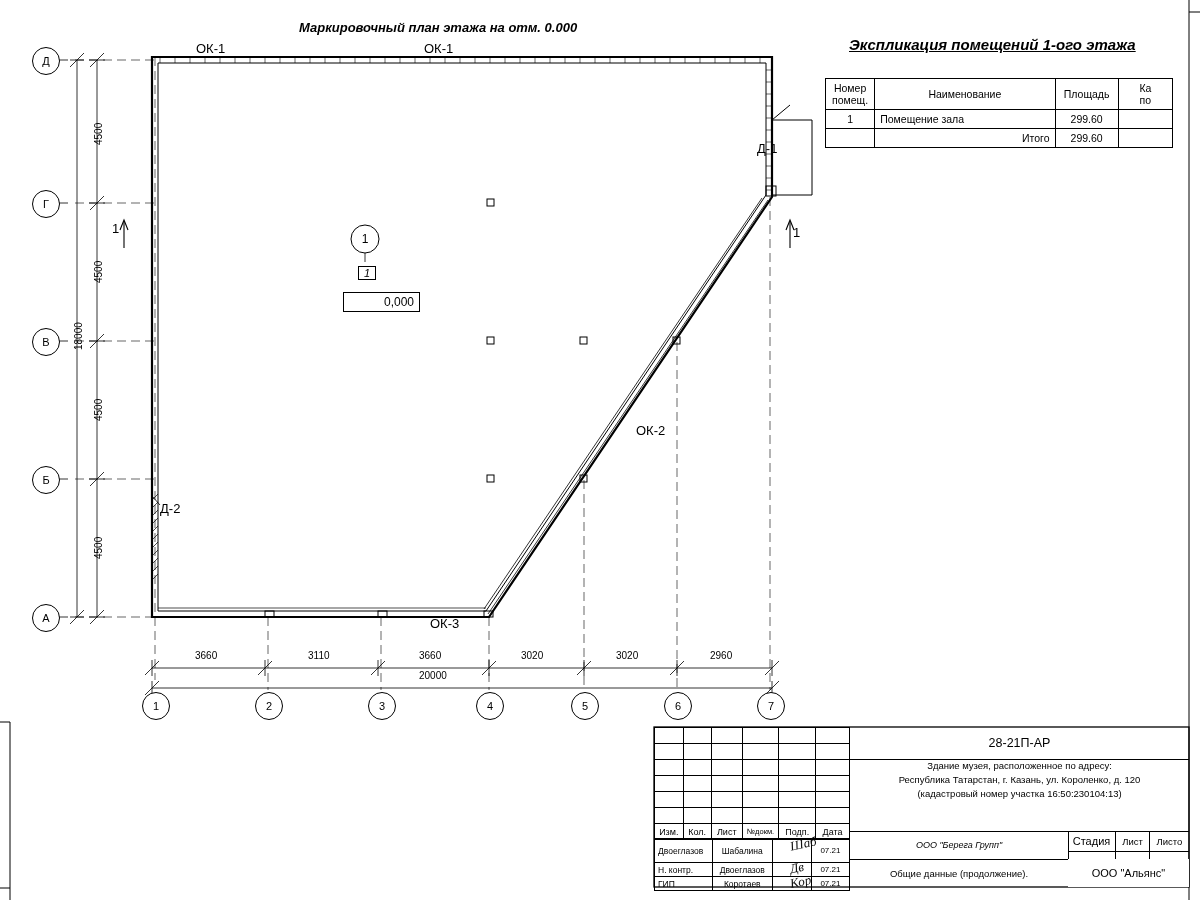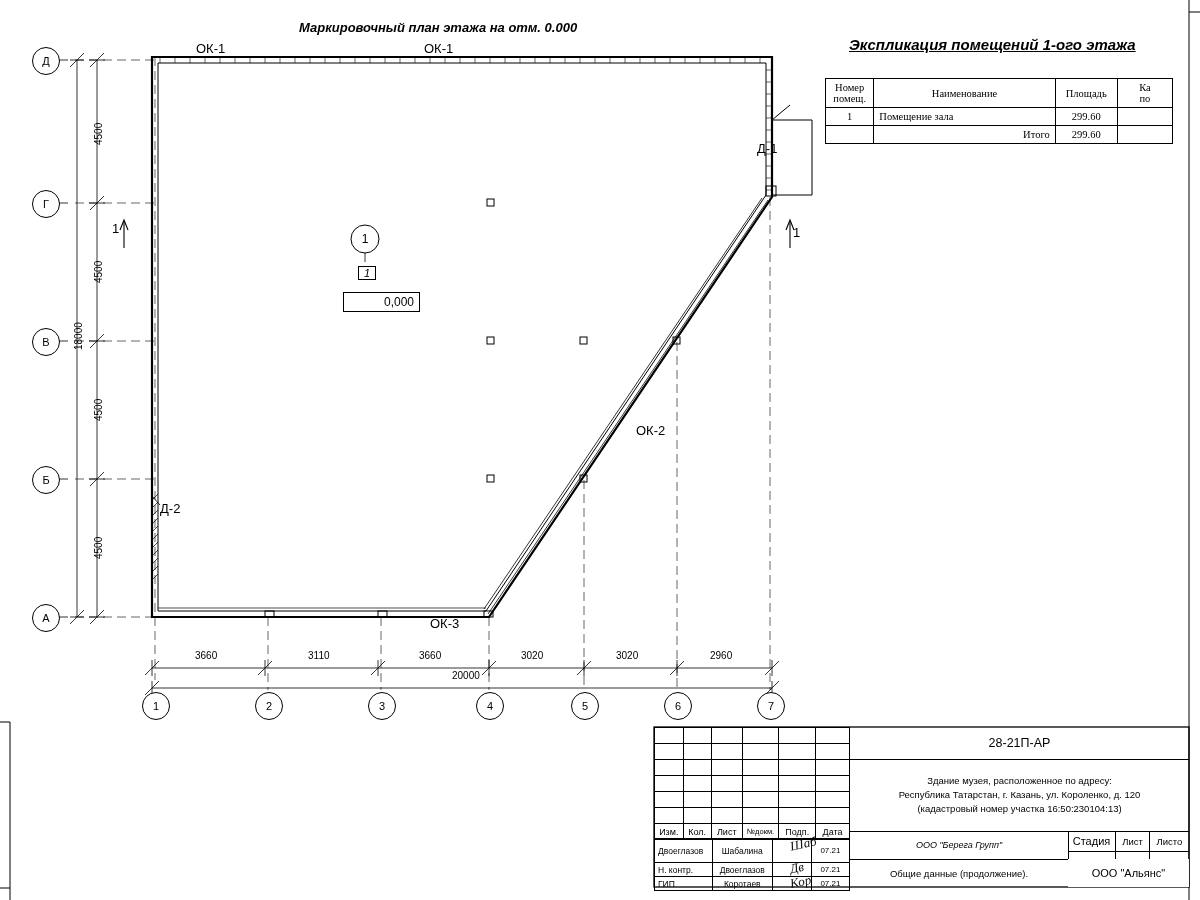--- a/index.html
+++ b/index.html
@@ -317,21 +317,21 @@
 
     <line x1="152" y1="496" x2="160" y2="505" stroke="#000" stroke-width="0.8"></line>
 
     <rect x="654" y="727" width="535" height="160" fill="none" stroke="#000" stroke-width="1.3"></rect>
   </svg>
 
   <div class="title-plan" style="left:299px; top:20px;">Маркировочный план этажа на отм. 0.000</div>
 
   <div class="title-expl" style="left:849px; top:36px;">Экспликация помещений 1-ого этажа</div>
 
-  <table class="expl" style="left:825px; top:78px; width:348px;font-family:Liberation Serif, serif;">
+  <table class="expl" style="left:825px; top:78px; width:348px;">
     <tbody>
         <tr>
       <th style="width:42px;">
         <span>Номер</span><br>
         <span>помещ.</span>
       </th>
       <th style="width:215px;">Наименование</th>
       <th style="width:58px;margin-left:8px;">Площадь</th>
       <th style="width:60px;">
         <span>Ка</span><br>
@@ -383,21 +383,21 @@
   <div class="circle-num" style="left:571px; top:692px;">5</div>
   <div class="circle-num" style="left:664px; top:692px;">6</div>
   <div class="circle-num" style="left:757px; top:692px;">7</div>
 
   <div class="dim-txt" style="left:195px; top:650px;">3660</div>
   <div class="dim-txt" style="left:308px; top:650px;">3110</div>
   <div class="dim-txt" style="left:419px; top:650px;">3660</div>
   <div class="dim-txt" style="left:521px; top:650px;">3020</div>
   <div class="dim-txt" style="left:616px; top:650px;">3020</div>
   <div class="dim-txt" style="left:710px; top:650px;">2960</div>
-  <div class="dim-txt" style="left:452px; top:670px;">20000</div>
+  <div class="dim-txt" style="left:419px; top:670px;">20000</div>
 
   <div class="vdim-txt" style="left:93px; top:145px;">4500</div>
   <div class="vdim-txt" style="left:93px; top:283px;">4500</div>
   <div class="vdim-txt" style="left:93px; top:421px;">4500</div>
   <div class="vdim-txt" style="left:93px; top:559px;">4500</div>
   <div class="vdim-txt" style="left:73px; top:350px;">18000</div>
 
   <table class="stamp stamp-left" style="left:654px; top:727px; width:196px;">
     <tbody>
         <tr>
@@ -481,21 +481,21 @@
     </tr>
   </tbody>
     </table>
 
   <div class="sig" style="left:790px; top:836px;">Шаб</div>
   <div class="sig" style="left:790px; top:860px;">Дв</div>
   <div class="sig" style="left:790px; top:874px;">Кор</div>
 
   <div style="position:absolute; left:850px; top:727px; width:339px; height:32px; border-bottom:1px solid #000; display:flex; align-items:center; justify-content:center; font-size:12.5px;">28-21П-АР</div>
 
-  <div style="position:absolute; left:850px; top:759px; width:339px; height:72px; border-bottom:1px solid #000; display:flex; flex-direction:column; align-items:center; justify-content:center; font-size:9.5px; line-height:1.45; text-align:center;">
+  <div style="position:absolute; left:850px; top:759px; width:339px; height:72px; border-bottom:1px solid #000; display:flex; flex-direction:column; align-items:center; justify-content:flex-start; font-size:9.5px; line-height:1.45; text-align:center;">
     <span>Здание музея, расположенное по адресу:</span>
     <span>Республика Татарстан, г. Казань, ул. Короленко, д. 120</span>
     <span>(кадастровый номер участка 16:50:230104:13)</span>
   </div>
 
   <div style="position:absolute; left:850px; top:831px; width:218px; height:28px; border-right:1px solid #000; border-bottom:1px solid #000; display:flex; align-items:center; justify-content:center; font-size:9px; font-style:italic;">ООО "Берега Групп"</div>
 
   <div style="position:absolute; left:850px; top:859px; width:218px; height:28px; border-right:1px solid #000; display:flex; align-items:center; justify-content:center; font-size:9.5px;">Общие данные (продолжение).</div>
 
   <div style="position:absolute; left:1068px; top:831px; width:121px; height:20px; display:flex; border-bottom:1px solid #000;">

